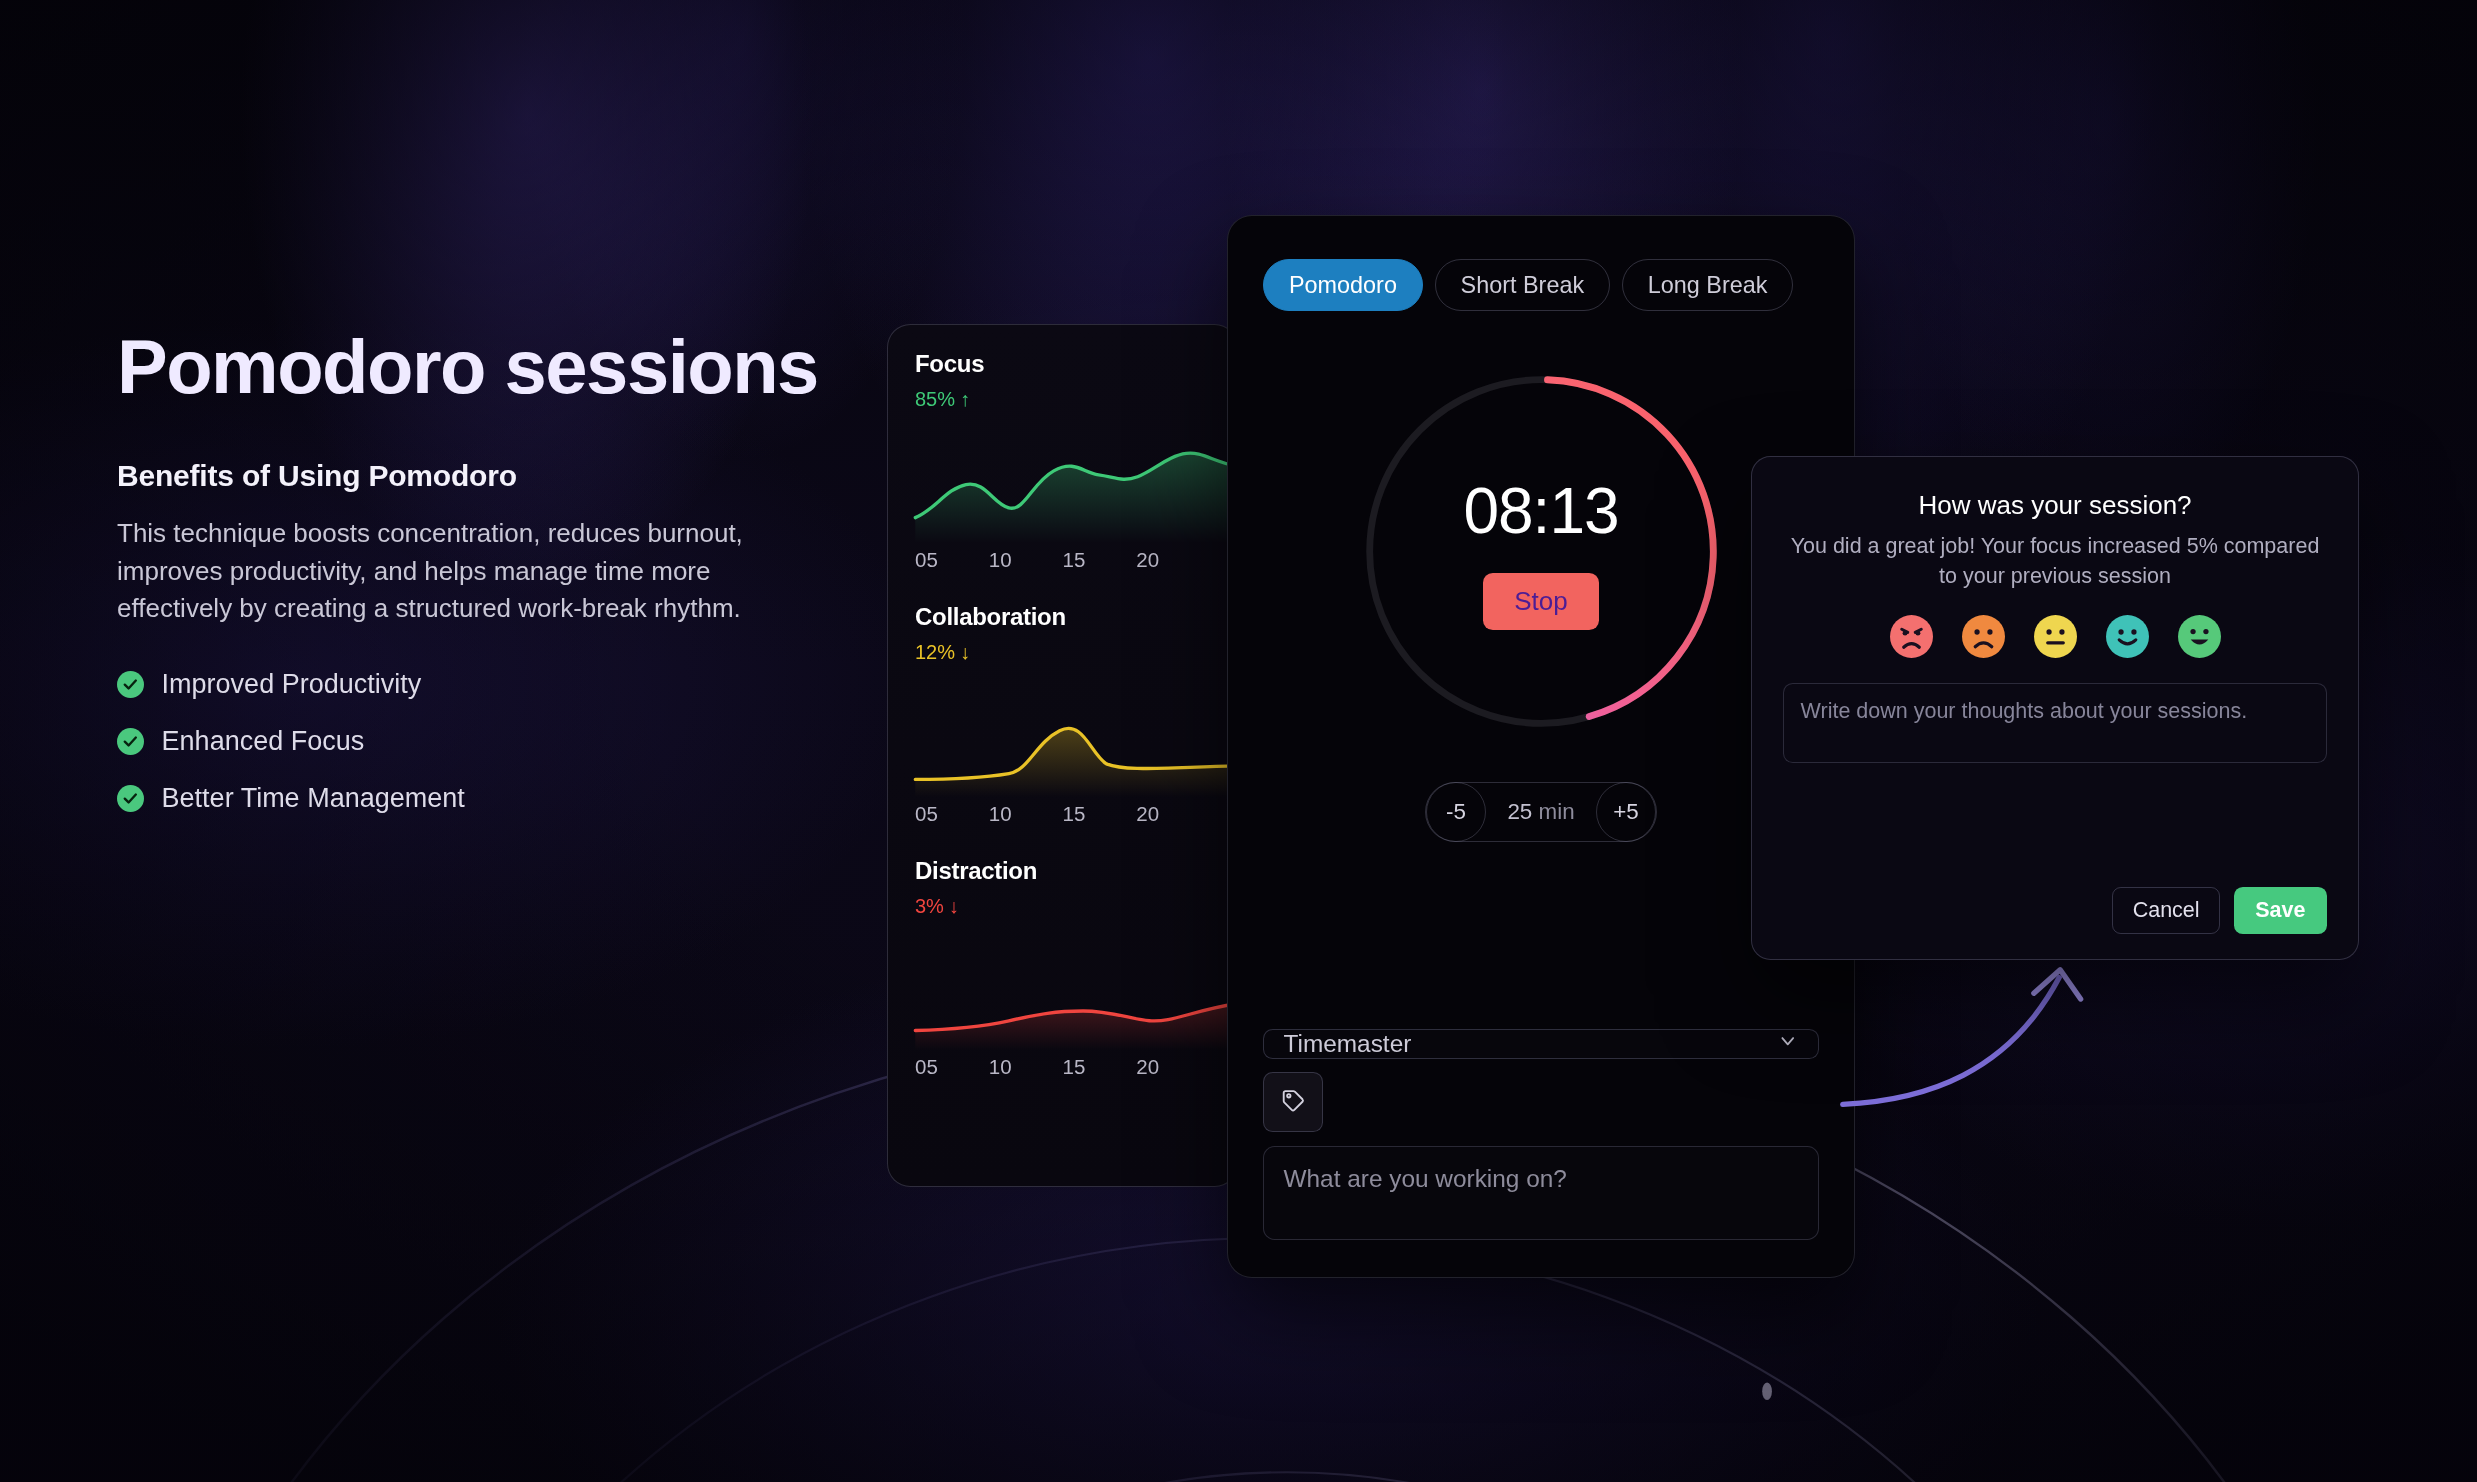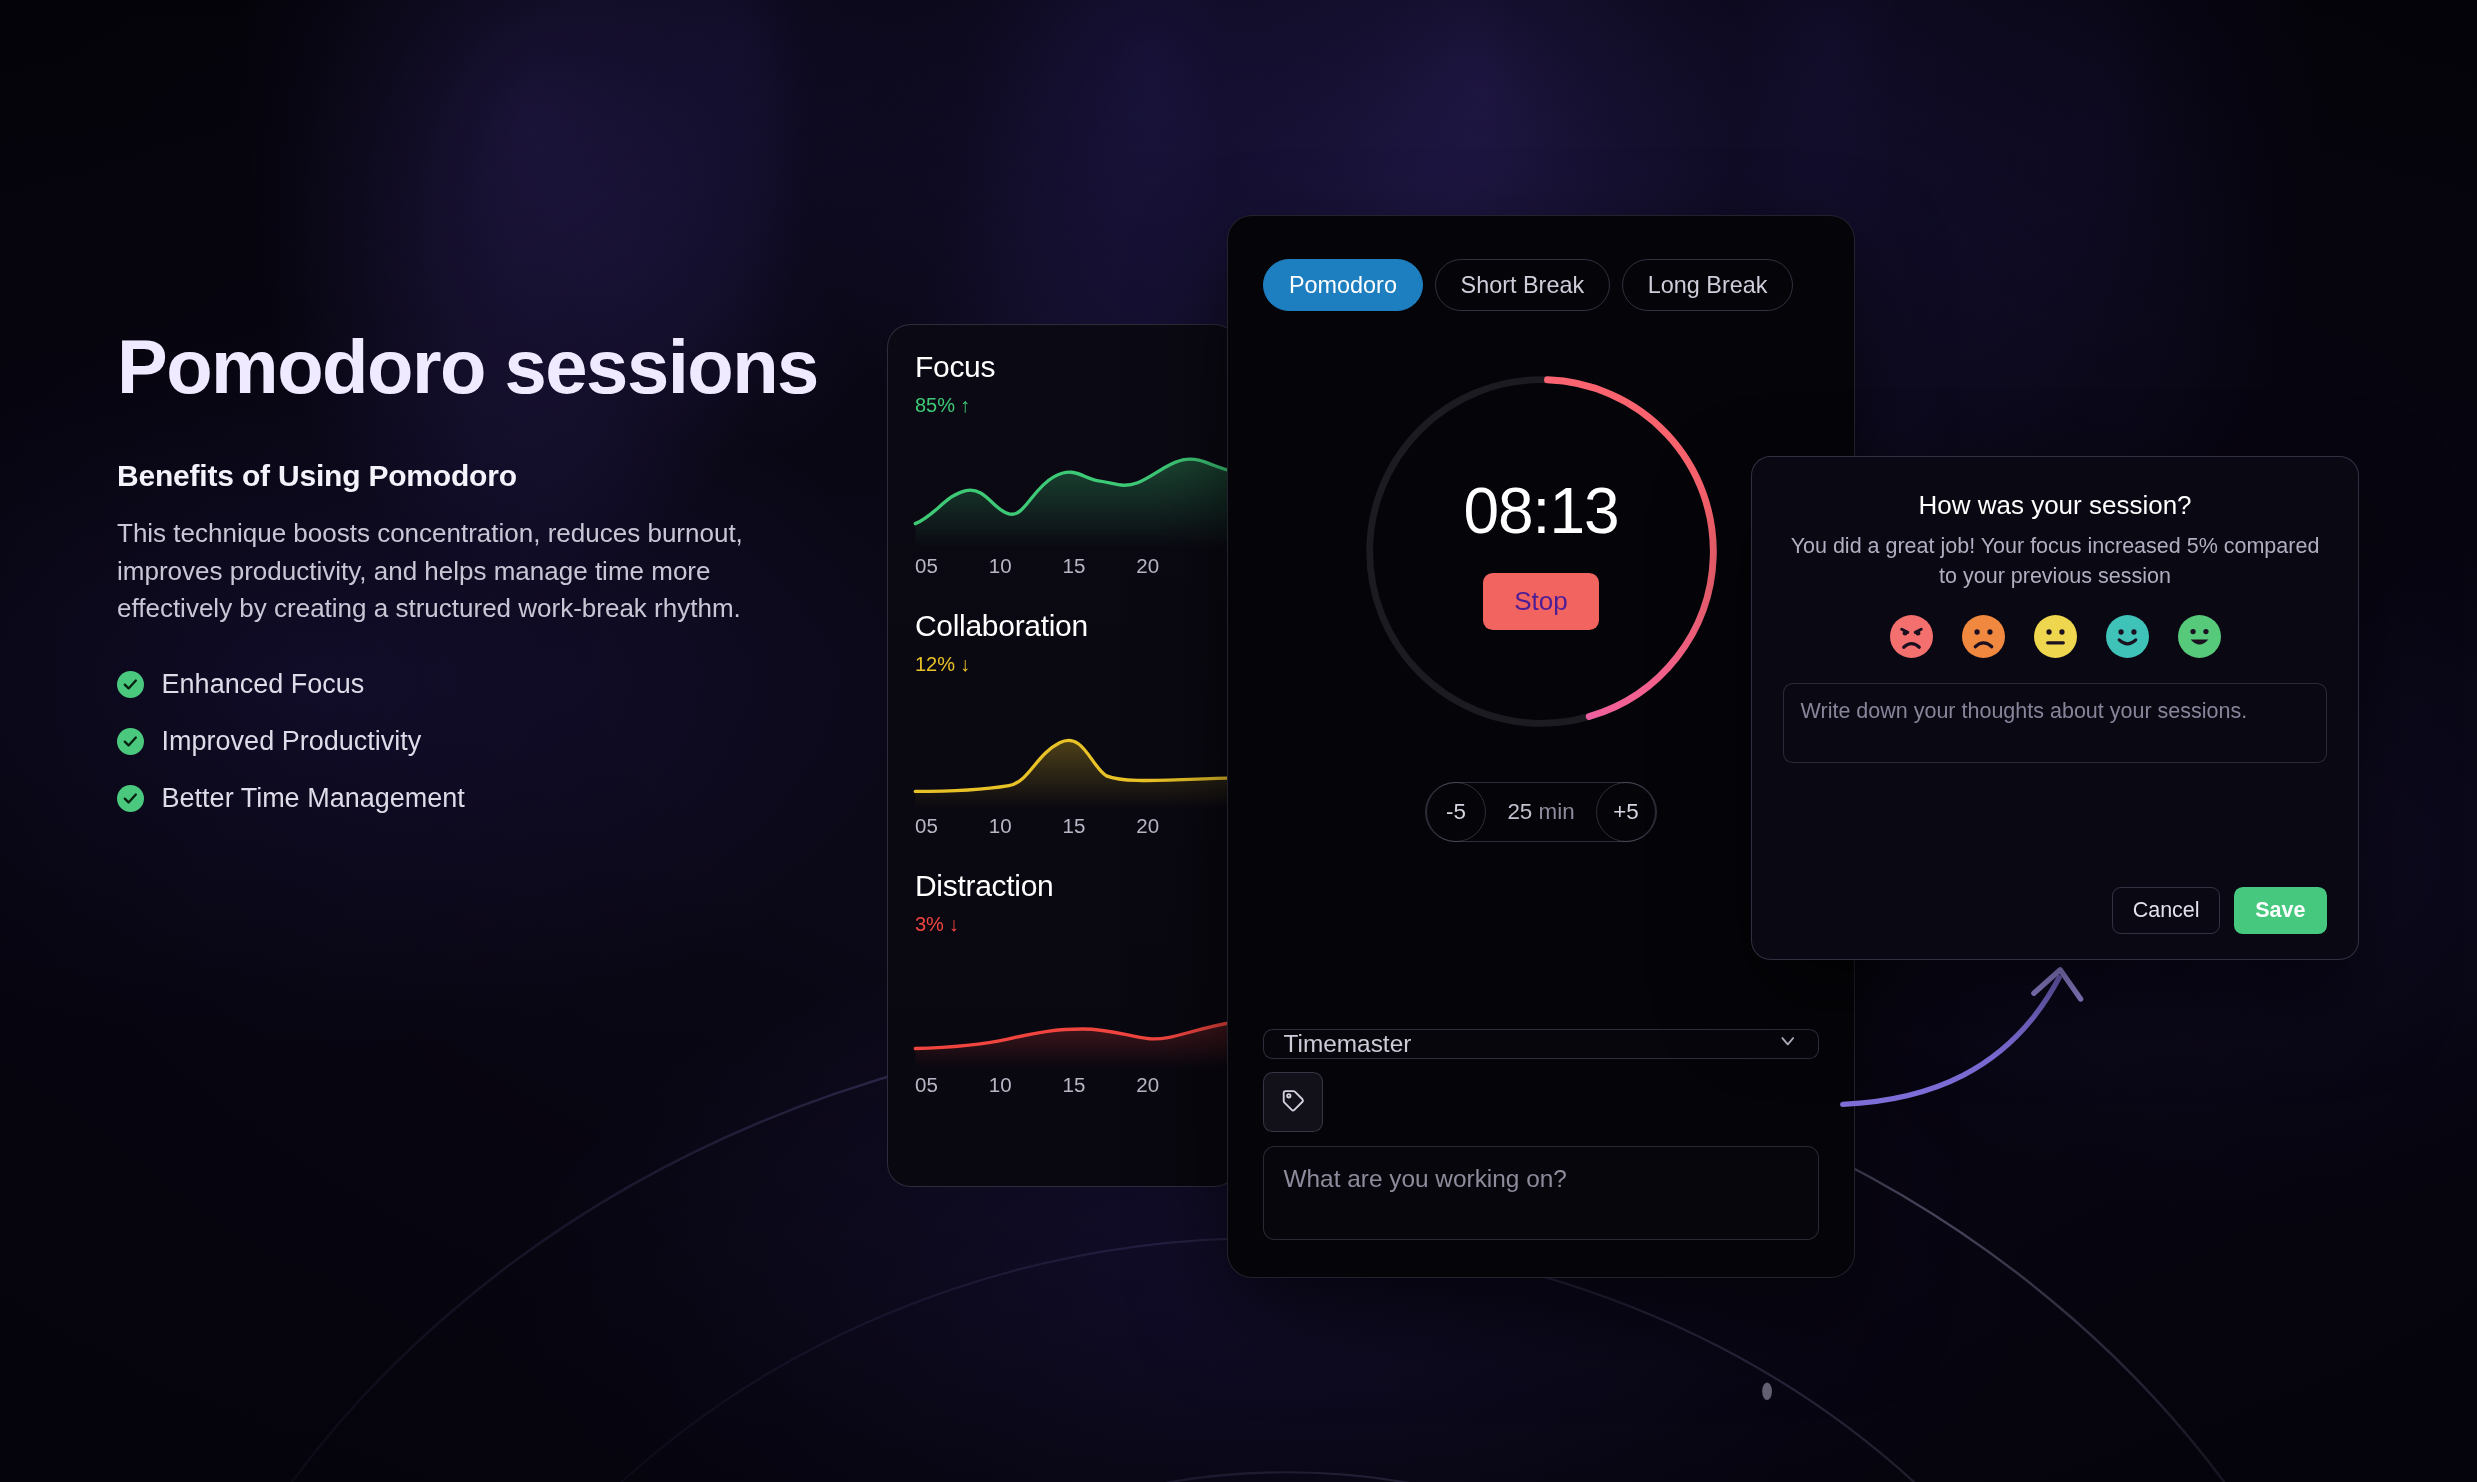--- a/index.html
+++ b/index.html
@@ -58,21 +58,21 @@
   .benefit .blabel { font-size: 27px; color: #dedce9; }
 
   
   .stats-card {
     position: absolute; left: 887px; top: 324px; width: 351px; height: 863px;
     background: linear-gradient(180deg, #0b0913 0%, #09070f 100%);
     border: 1px solid rgba(150,150,180,0.26);
     border-radius: 23.4px; overflow: hidden;
   }
   .metric { padding: 25px 27px 0 27px; }
-  .metric .m-title { font-size: 30px; color: #ffffff; font-weight: 400; letter-spacing: -0.3px; }
+  .metric .m-title { font-size: 24px; color: #ffffff; font-weight: 700; letter-spacing: -0.3px; }
   .metric .m-value { margin-top: 9.8px; font-size: 20px; font-weight: 500; display: flex; align-items: center; gap: 4.9px; }
   .metric .m-chart { position: relative; margin-top: 17.6px; height: 115px; }
   .metric .m-chart svg { position: absolute; left: -27px; top: 0; width: 351px; height: 115px; }
   .metric .m-axis {
     display: flex; gap: 0; margin-top: 5px; font-size: 20.5px; color: #b9b7c6;
   }
   .metric .m-axis span { width: 84px; }
 
   
   .timer-panel {
@@ -207,29 +207,29 @@
   <h1>Pomodoro sessions</h1>
   <h2>Benefits of Using Pomodoro</h2>
   <p>This technique boosts concentration, reduces burnout, improves productivity, and helps manage time more effectively by creating a structured work-break rhythm.</p>
   <div class="benefits">
     <div class="benefit">
       <span class="check">
         <svg viewBox="0 0 24 24" fill="none" stroke="#07230f" stroke-width="3.4" stroke-linecap="round" stroke-linejoin="round">
             <polyline points="4,12.5 9.5,18 20,6.5"></polyline>
           </svg>
       </span>
-      <span class="blabel">Enhanced Focus</span>
+      <span class="blabel">Improved Productivity</span>
     </div>
     <div class="benefit">
       <span class="check">
         <svg viewBox="0 0 24 24" fill="none" stroke="#07230f" stroke-width="3.4" stroke-linecap="round" stroke-linejoin="round">
             <polyline points="4,12.5 9.5,18 20,6.5"></polyline>
           </svg>
       </span>
-      <span class="blabel">Improved Productivity</span>
+      <span class="blabel">Enhanced Focus</span>
     </div>
     <div class="benefit">
       <span class="check">
         <svg viewBox="0 0 24 24" fill="none" stroke="#07230f" stroke-width="3.4" stroke-linecap="round" stroke-linejoin="round">
             <polyline points="4,12.5 9.5,18 20,6.5"></polyline>
           </svg>
       </span>
       <span class="blabel">Better Time Management</span>
     </div>
   </div>

